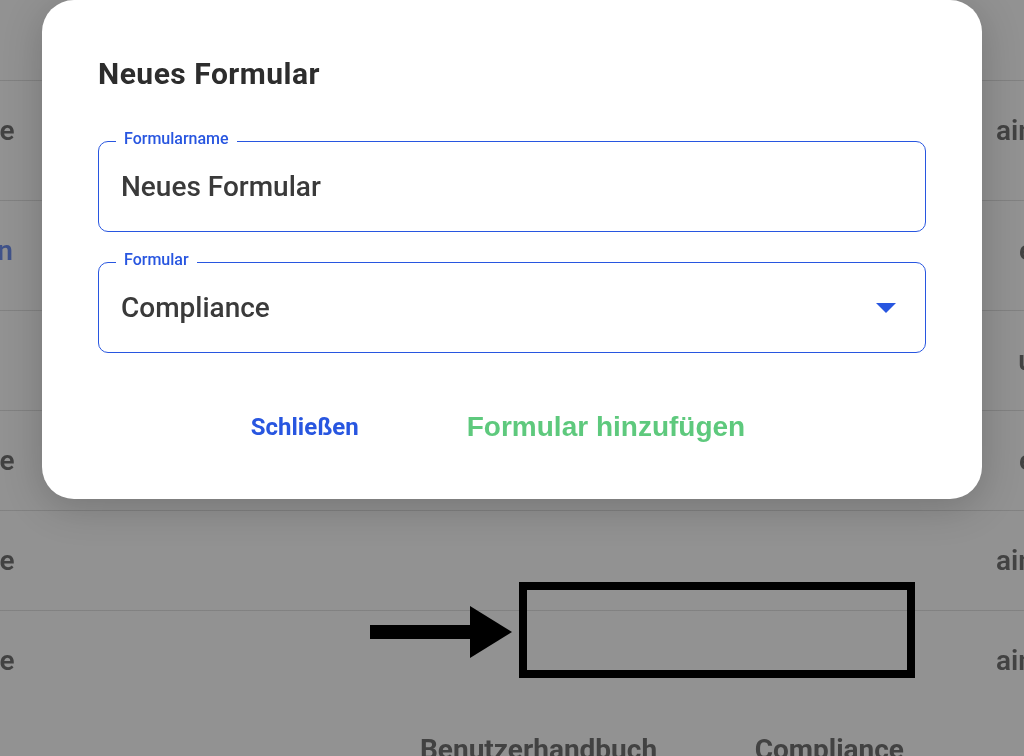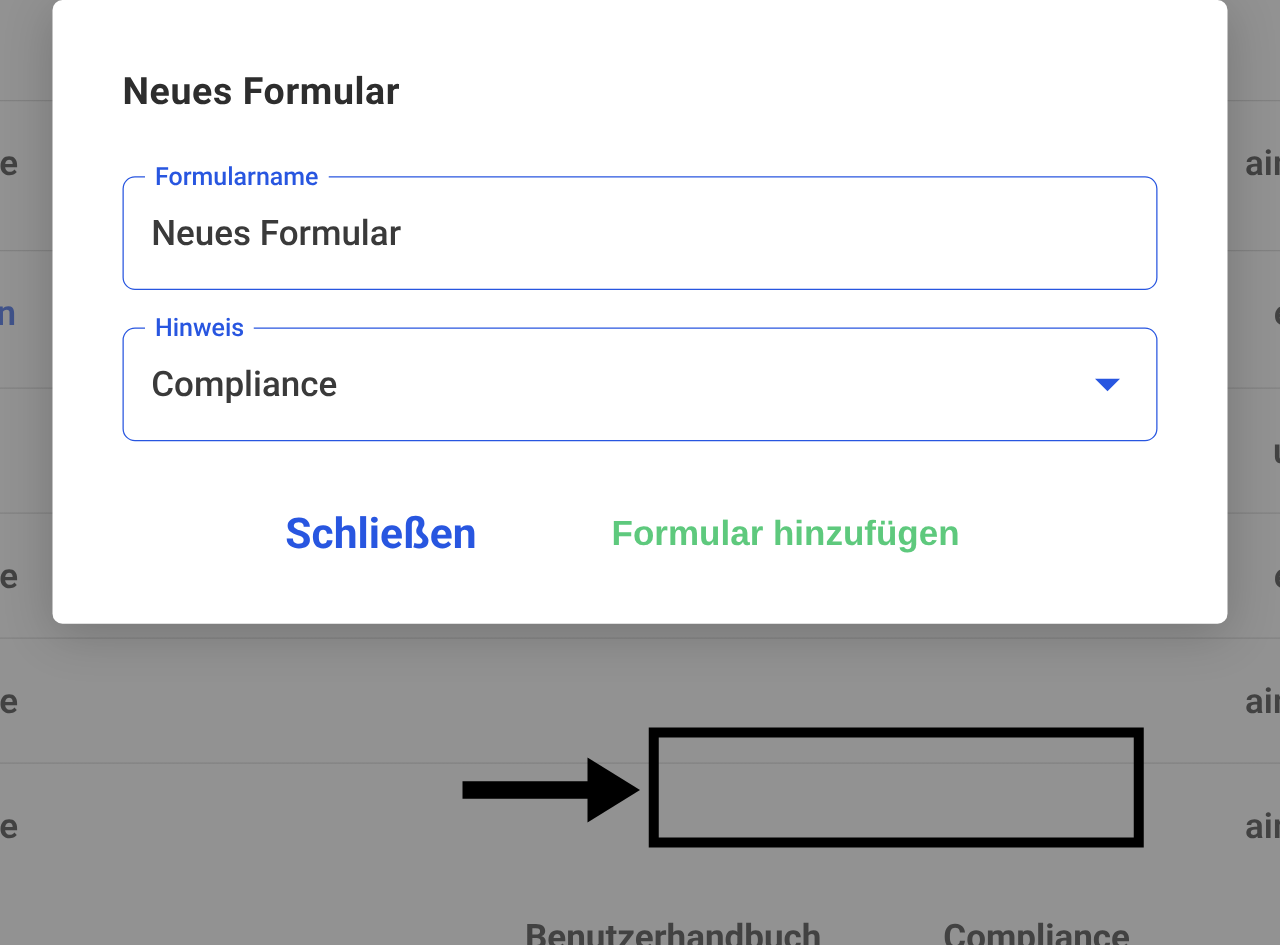--- a/index.html
+++ b/index.html
@@ -57,21 +57,21 @@
     .bg-blue {
       color: #2856e0;
     }
     
     .modal {
       position: absolute;
       top: 0;
       left: 42px;
       right: 42px;
       background: #ffffff;
-      border-radius: 8px;
+      border-radius: 32px;
       z-index: 10;
       padding: 56px 56px 40px 56px;
       box-shadow: 0 8px 40px rgba(0,0,0,0.2);
     }
     
     .modal-title {
       font-size: 30px;
       font-weight: 700;
       color: #2d2d2d;
       margin-bottom: 50px;
@@ -82,21 +82,21 @@
       position: relative;
       margin-bottom: 30px;
     }
     
     .field-label {
       position: absolute;
       top: -12px;
       left: 18px;
       background: #ffffff;
       padding: 0 8px;
-      font-size: 20px;
+      font-size: 16px;
       color: #2856e0;
       font-weight: 500;
       z-index: 2;
     }
     
     .field-input {
       width: 100%;
       border: 1px solid #2856e0;
       border-radius: 10px;
       padding: 28px 22px;
@@ -128,21 +128,21 @@
     .modal-actions {
       display: flex;
       justify-content: center;
       align-items: center;
       gap: 80px;
       margin-top: 42px;
       position: relative;
     }
     
     .btn-close {
-      font-size: 34px;
+      font-size: 24px;
       font-weight: 700;
       color: #2856e0;
       background: none;
       border: none;
       cursor: pointer;
       font-family: inherit;
     }
     
     .btn-add {
       font-size: 28px;
@@ -220,21 +220,21 @@
 
   <h2 class="modal-title">Neues Formular</h2>
 
   <div class="field-wrapper">
     <label class="field-label">Formularname</label>
     <input type="text" class="field-input" value="Neues Formular" style="">
   </div>
 
 
   <div class="field-wrapper field-select">
-    <label class="field-label">Hinweis</label>
+    <label class="field-label">Formular</label>
     <input type="text" class="field-input" readonly="" value="Compliance" style="">
     <div class="select-arrow"></div>
   </div>
 
   <div class="modal-actions">
     <button class="btn-close">Schließen</button>
     <button class="btn-add">Formular hinzufügen</button>
   </div>
 
 </div>

